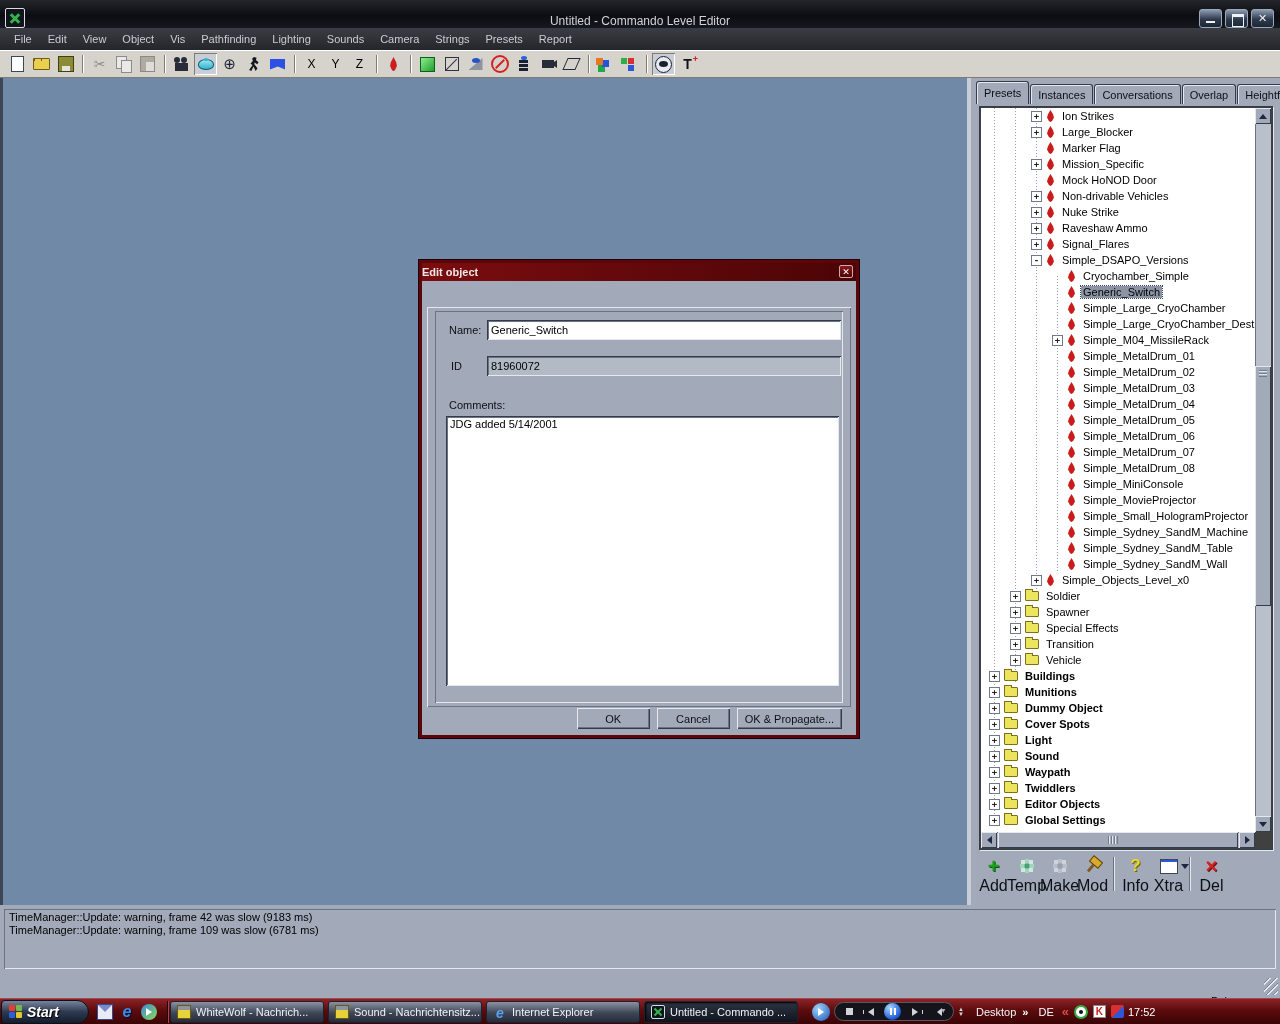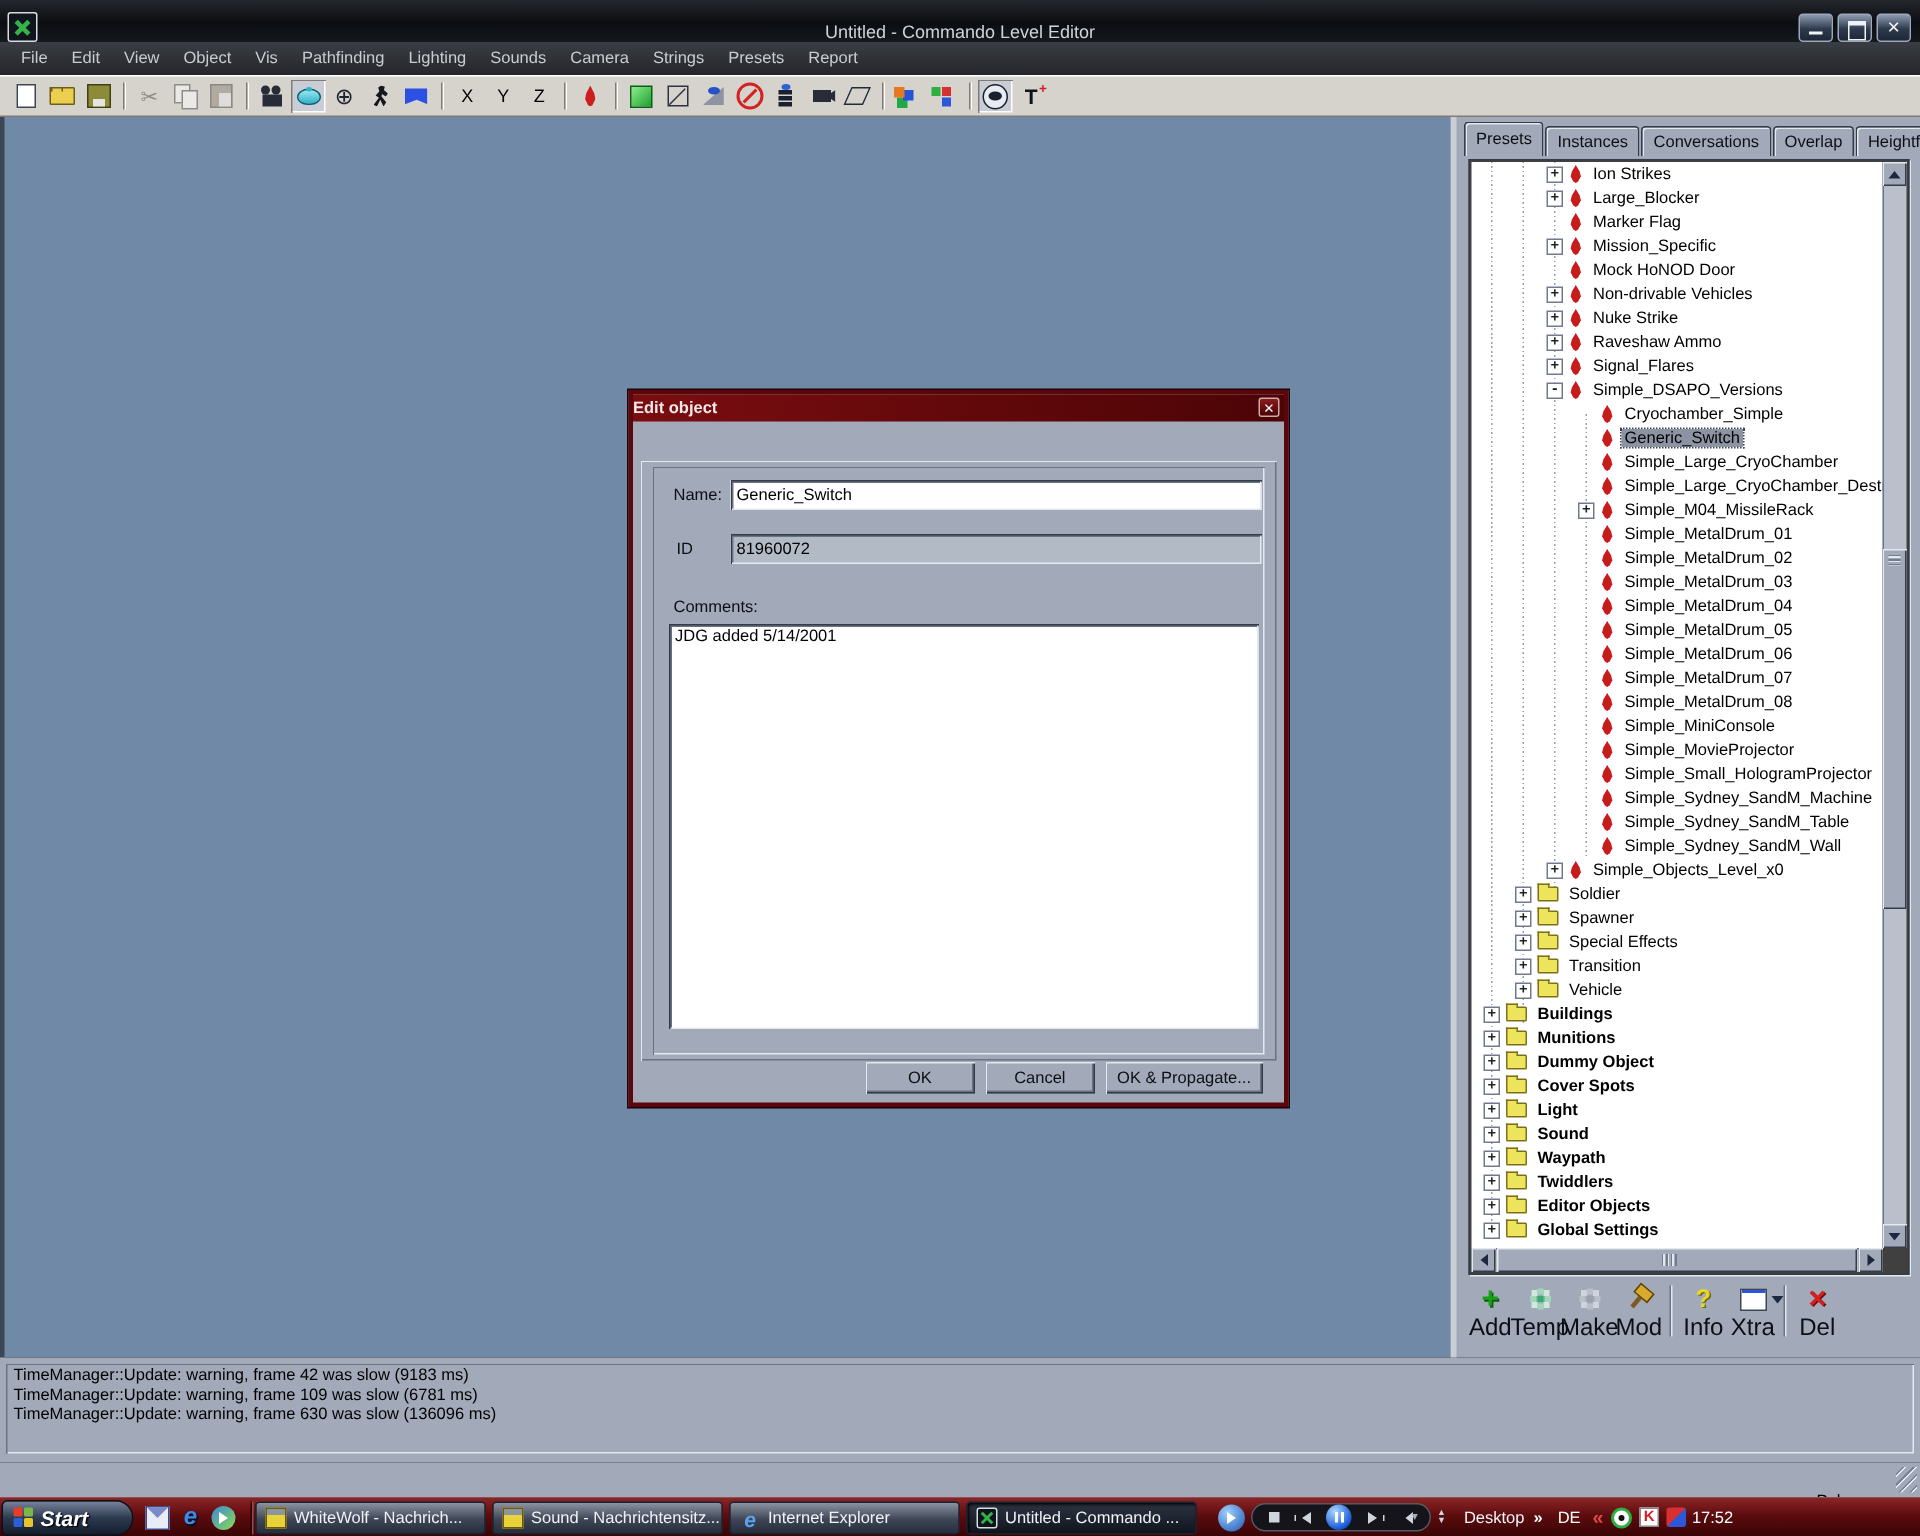--- a/index.html
+++ b/index.html
@@ -602,21 +602,20 @@
       <div class="dbtn">OK</div>
       <div class="dbtn">Cancel</div>
       <div class="dbtn">OK &amp; Propagate...</div>
     </div>
 </div>
 
 <div id="logpanel" class="abs">
   <div id="logbox">
       <div class="logline">TimeManager::Update: warning, frame 42 was slow (9183 ms)</div>
       <div class="logline">TimeManager::Update: warning, frame 109 was slow (6781 ms)</div>
-      <div class="logline">TimeManager::Update: warning, frame 630 was slow (136096 ms)</div>
     </div>
 </div>
 
 <div id="statusbar" class="abs">
   <div class="pane" id="pane-ready">Ready</div>
   <div class="pane" id="pane-camera">Camera (0.00,0.00,80.00)</div>
   <div class="pane" id="pane-b1"></div>
   <div class="pane" id="pane-b2"></div>
   <div class="pane" id="pane-polys">Polys 108</div>
   <div id="grip"></div>

